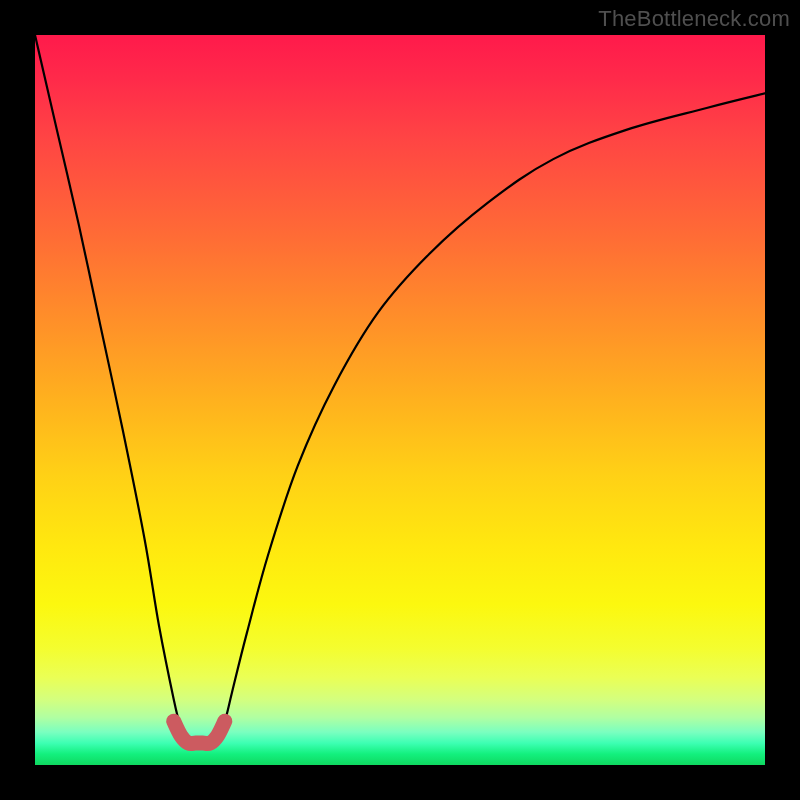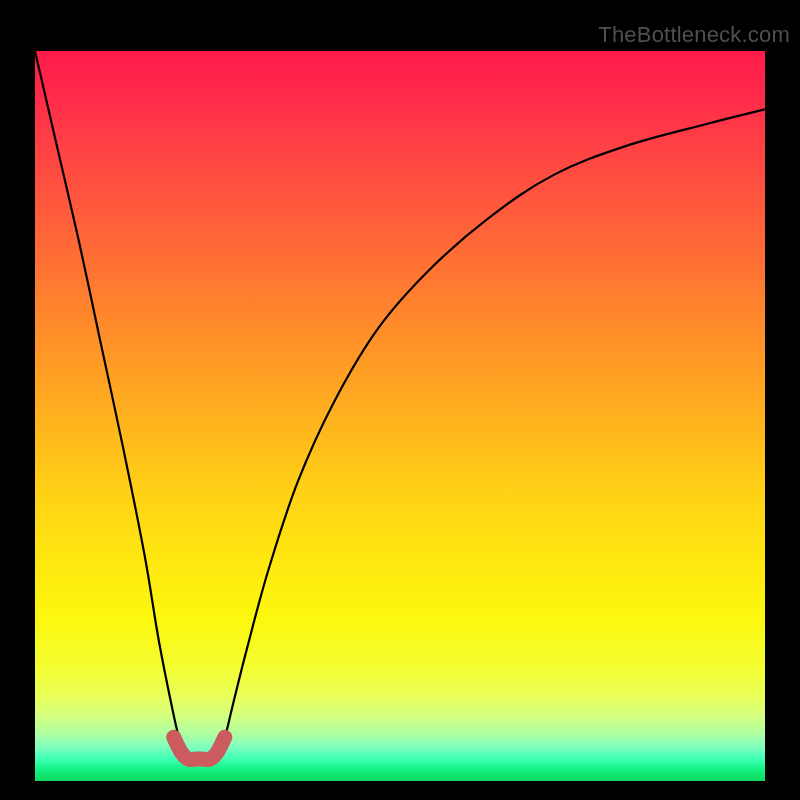--- a/index.html
+++ b/index.html
@@ -6,21 +6,21 @@
     margin: 0;
     padding: 0;
     width: 800px;
     height: 800px;
     overflow: hidden;
     background: #000;
     font-family: Arial, Helvetica, sans-serif;
   }
   .frame {
     position: absolute;
-    left: 0; top: 16px;
+    left: 0; top: 0;
     width: 800px; height: 684px;
     background: #000;
     text-align: right;
   }
   .plot {
     position: absolute;
     left: 35px;
     top: 35px;
     width: 730px;
     height: 730px;

